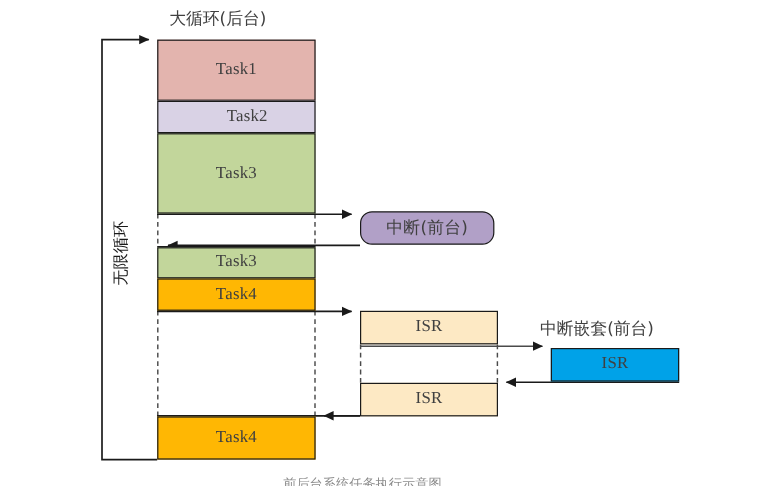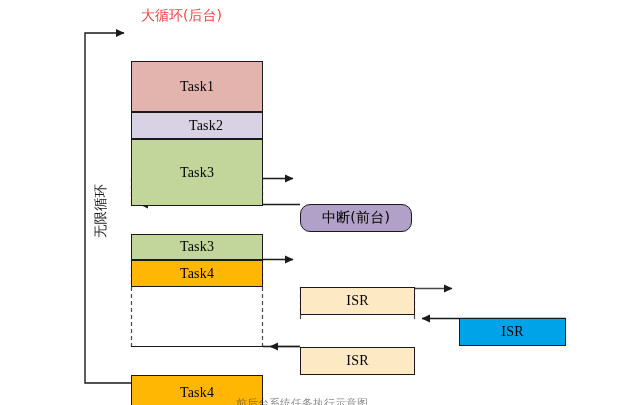--- a/index.html
+++ b/index.html
@@ -24,29 +24,28 @@
     pointer-events: none;
   }
   .box {
     position: absolute;
     box-sizing: border-box;
     border: 1px solid #1a1a1a;
     display: flex;
     align-items: center;
     justify-content: center;
     font-size: 14px;
-    color: #000000;
+    color: #404040;
     letter-spacing: 0.2px;
     white-space: nowrap;
-    margin-top: 28px;
   }
   .label {
     position: absolute;
     font-size: 14.5px;
-    color: #ef4444;
+    color: #404040;
     white-space: nowrap;
   }
   .label-cn {
     font-family: "DejaVu Sans", "Liberation Sans", sans-serif;
     font-size: 14px;
   }
   .box-cn {
     font-family: "DejaVu Sans", "Liberation Sans", sans-serif;
     font-size: 14px;
     border-radius: 10px;
@@ -118,20 +117,21 @@
     <path d="M566,318.5 L422,318.5" fill="none" stroke="#1a1a1a" stroke-width="1.3" marker-end="url(#arrL)"></path>
 
     <path d="M300,346.5 L270,346.5" fill="none" stroke="#1a1a1a" stroke-width="1.3" marker-end="url(#arrL)"></path>
     <path d="M300,346.5 L263,346.5" fill="none" stroke="#1a1a1a" stroke-width="1.3"></path>
 
     <line x1="131" y1="346.5" x2="300" y2="346.5" stroke="#1a1a1a" stroke-width="1.2"></line>
   </svg>
 
   <div class="label label-cn" style="left:141px; top:7px;">大循环(后台)</div>
 
+  <div class="label label-cn" style="left:450px; top:265px;">中断嵌套(前台)</div>
 
   <div class="vlabel" style="left:92px; top:238px;">无限循环</div>
 
   <div class="box" style="left:131px; top:33px; width:132px; height:51px; background:#e3b4ae;">Task1</div>
 
   <div class="box" style="left:131px; top:84px; width:132px; height:27px; background:#d9d2e5;padding-left:18px;">Task2</div>
 
   <div class="box" style="left:131px; top:111px; width:132px; height:67px; background:#c2d69b;">Task3</div>
 
   <div class="box" style="left:131px; top:206px; width:132px; height:26px; background:#c2d69b;">Task3</div>

